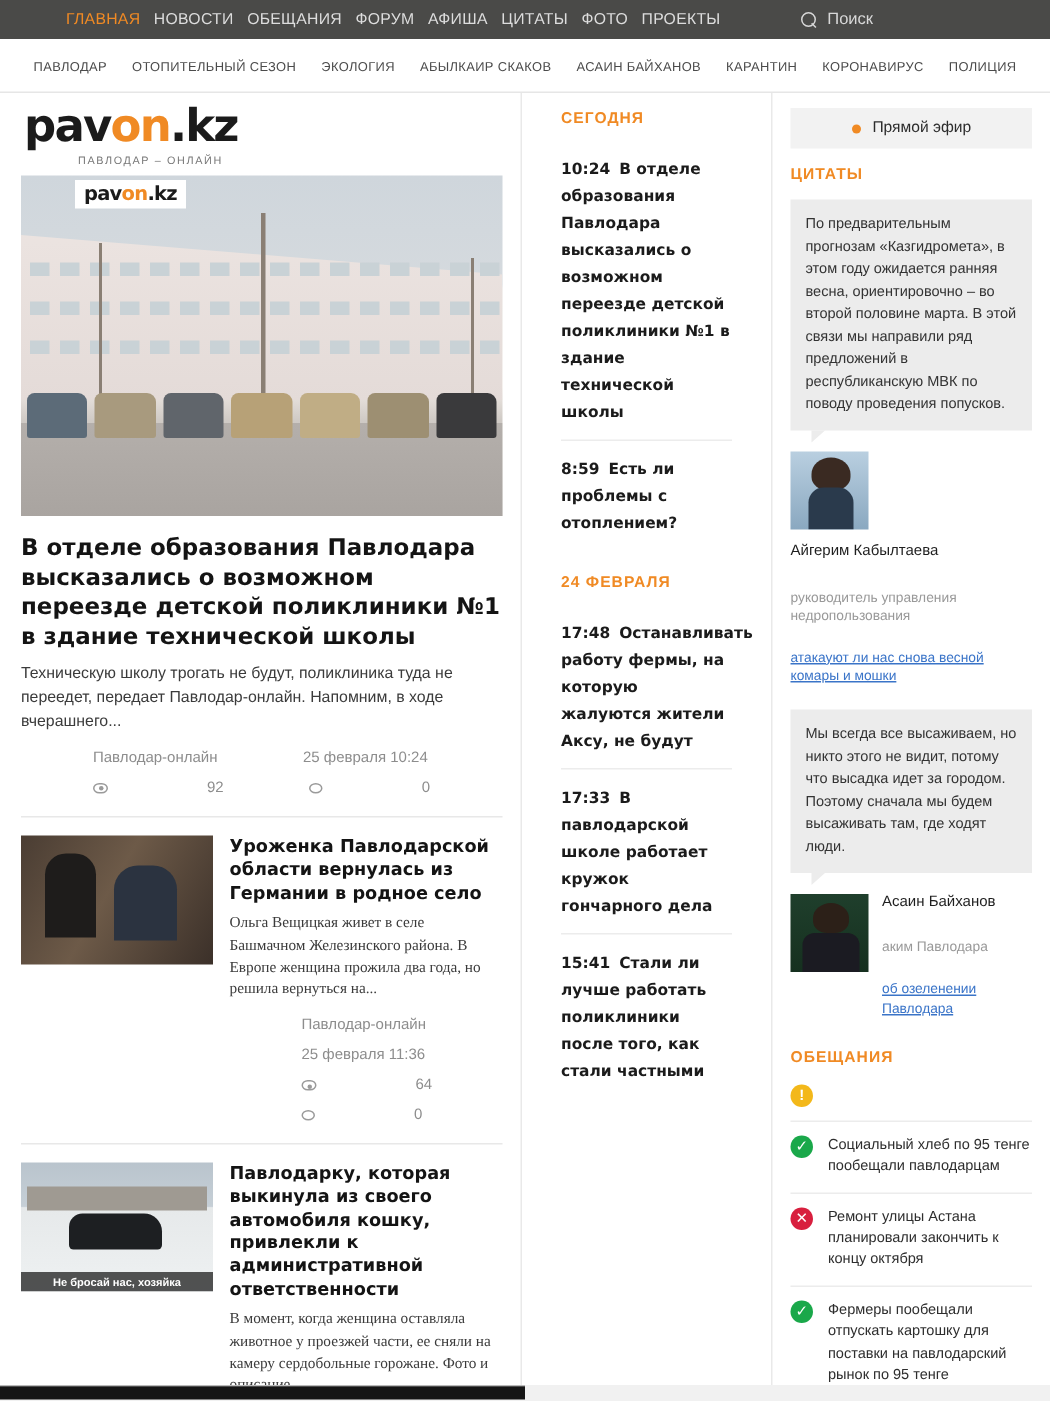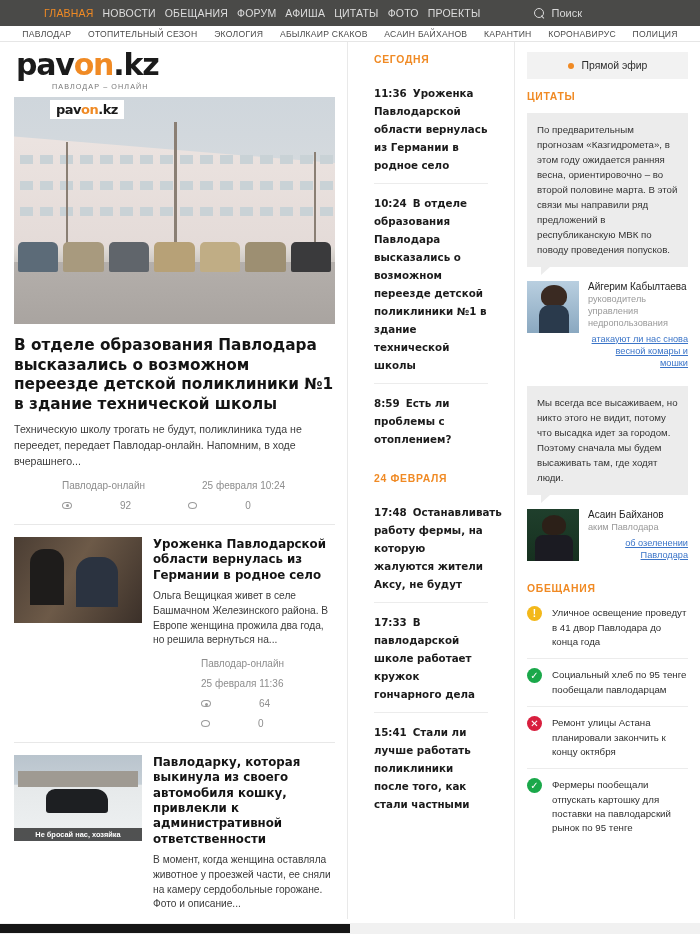--- a/index.html
+++ b/index.html
@@ -40,21 +40,21 @@
     width:8px; height:8px; border:1.3px solid #d8d8d8; border-radius:50%;
   }
   .mag::after {
     content:''; position:absolute; left:7px; top:7px;
     width:4px; height:1.3px; background:#d8d8d8; transform: rotate(45deg);
     transform-origin: left center;
   }
 
   
   .subbar {
-    height: 16px;
+    height: 36px;
     background: #ffffff;
     border-bottom: 1px solid #e6e6e6;
     display: flex;
     align-items: center;
     justify-content: space-around;
     padding: 0 14px;
   }
   .subbar a {
     color: #4b4b4b;
     font-size: 8.6px;
@@ -117,41 +117,41 @@
 
   
   .lead-title {
     font-family: "DejaVu Sans", sans-serif;
     font-size: 15.3px; font-weight: 700; line-height: 1.28;
     color: #141414; margin: 12px 0 8px;
   }
   .lead-excerpt { font-size: 10.6px; line-height: 1.5; color: #3b3b3b; }
   .meta { display:flex; align-items:center; gap:9px; margin-top:10px; flex-wrap: wrap; }
   .meta span { font-size: 10px; color: #8d8d8d; padding-left: 48px; }
-  .meta .ic { display:inline-flex; align-items:center; gap:0; }
+  .meta .ic { display:inline-flex; align-items:center; gap:18px; }
   .eye {
     width:10px;height:7px;border:1px solid #9a9a9a;border-radius:50% 50% 50% 50%/ 60% 60% 60% 60%;
     display:inline-block;position:relative;
   }
   .eye::after{content:'';position:absolute;left:3px;top:1.5px;width:3px;height:3px;border-radius:50%;background:#9a9a9a;}
   .bub {
     width:9px;height:7px;border:1px solid #9a9a9a;border-radius:50%;display:inline-block;
   }
 
   hr.sep { border:0; border-top:1px solid #e8e8e8; margin: 13px 0 0; }
 
   
   .card { display:flex; gap:11px; padding: 12px 0 0; }
   .card .thumb { width: 128px; height: 86px; flex:0 0 auto; position: relative; overflow:hidden; }
   .card .body { flex:1; min-width:0; }
   .card .t {
     font-family: "DejaVu Sans", sans-serif;
     font-size: 11.8px; font-weight: 700; line-height: 1.3; color:#141414;
   }
-  .card .x { font-size: 10.2px; line-height:1.45; color:#3b3b3b; margin-top:6px; }
+  .card .x { font-size: 10.2px; line-height:1.45; color:#3b3b3b; margin-top:6px;font-family:Liberation Serif, serif; }
   .cap {
     position:absolute;left:0;right:0;bottom:0;background:rgba(20,20,20,.72);
     color:#fff;font-size:7.4px;text-align:center;padding:2px 0;font-weight:700;
   }
 
   
   .th-shop { background: linear-gradient(120deg,#4a3d33,#6d5a48 45%,#3b3029); }
   .th-shop::before{content:'';position:absolute;left:16px;top:12px;width:34px;height:56px;background:#1e1c1b;border-radius:14px 14px 0 0;}
   .th-shop::after{content:'';position:absolute;left:62px;top:20px;width:42px;height:50px;background:#2b3340;border-radius:16px 16px 0 0;}
   .th-car { background: linear-gradient(#b9c4cd 0%,#c6cfd6 34%,#e6e9ea 35%,#eef1f2 100%); }
@@ -193,22 +193,22 @@
   }
   .person { display:flex; gap:9px; margin-top: 14px; }
   .person .ph { width:52px;height:52px;flex:0 0 auto;overflow:hidden;position:relative; }
   .ph-a { background: linear-gradient(#b9cfe0,#8aa8c0); }
   .ph-a::before{content:'';position:absolute;left:14px;top:4px;width:26px;height:22px;border-radius:50% 50% 42% 42%;background:#3a2a22;}
   .ph-a::after{content:'';position:absolute;left:12px;top:24px;width:30px;height:28px;border-radius:10px 10px 0 0;background:#2a3a4c;}
   .ph-b { background: linear-gradient(#1f3f2c,#16301f); }
   .ph-b::before{content:'';position:absolute;left:15px;top:6px;width:24px;height:20px;border-radius:50% 50% 40% 40%;background:#2c2018;}
   .ph-b::after{content:'';position:absolute;left:8px;top:26px;width:38px;height:26px;border-radius:8px 8px 0 0;background:#1b1b22;}
   .person .nm { font-size:10px; color:#1f1f1f; line-height:1.25; }
-  .person .rl { font-size:9.2px; color:#999; line-height:1.3; margin-top:0; }
-  .person .lk { font-size:9.2px; color:#3a74c8; text-decoration:underline; line-height:1.35; display:block; margin-top:3px;text-align:right; }
+  .person .rl { font-size:9.2px; color:#999; line-height:1.3; margin-top:18px; }
+  .person .lk { font-size:9.2px; color:#3a74c8; text-decoration:underline; line-height:1.35; display:block; margin-top:15px; }
   .prom-head { color:#f08a24; font-size:10.4px; font-weight:700; letter-spacing:.7px; margin: 22px 0 10px; }
   .prom { display:flex; gap:10px; padding: 9px 0 9px; border-top:1px solid #ececec; }
   .prom:first-of-type { border-top:0; padding-top:2px; }
   .prom .bdg { width:15px;height:15px;border-radius:50%;flex:0 0 auto;color:#fff;font-size:10px;line-height:15px;text-align:center;font-weight:700;}
   .bdg-warn { background:#f3b81a; }
   .bdg-ok { background:#1aa84a; }
   .bdg-no { background:#d81f3e; }
   .prom .pt { font-size:9.7px; line-height:1.48; color:#2e2e2e; }
   .hscroll { position:fixed; left:0; bottom:0; width:700px; height:11px; background:#f1f1f1; }
   .hscroll .thumb2 { position:absolute; left:0; top:1px; height:9px; width:350px; background:#161616; }
@@ -385,42 +385,41 @@
         </div>
         <hr class="sep">
         <div class="card"></div>
       </div>
 
   </div>
 
   <div class="col-mid">
     <div class="feed-head">СЕГОДНЯ</div>
     <div id="feed-today">
-        <div class="feed-item"><span class="tm">11:36</span><span class="tx">Уроженка Павлодарской области вернулась из Германии в родное село</span></div>
         <div class="feed-item"><span class="tm">10:24</span><span class="tx">В отделе образования Павлодара высказались о возможном переезде детской поликлиники №1 в здание технической школы</span></div>
         <div class="feed-item"><span class="tm">8:59</span><span class="tx">Есть ли проблемы с отоплением?</span></div>
       </div>
     <div class="feed-head second">24 ФЕВРАЛЯ</div>
     <div id="feed-yesterday">
         <div class="feed-item"><span class="tm">17:48</span><span class="tx">Останавливать работу фермы, на которую жалуются жители Аксу, не будут</span></div>
         <div class="feed-item"><span class="tm">17:33</span><span class="tx">В павлодарской школе работает кружок гончарного дела</span></div>
         <div class="feed-item"><span class="tm">15:41</span><span class="tx">Стали ли лучше работать поликлиники после того, как стали частными</span></div>
       </div>
   </div>
 
   <div class="col-right">
     <div class="live">
       <span class="dot"></span>
       <span class="lbl">Прямой эфир</span>
     </div>
 
     <div class="rt-head">ЦИТАТЫ</div>
     <div id="quotes">
         <div class="bubble">По предварительным прогнозам «Казгидромета», в этом году ожидается ранняя весна, ориентировочно – во второй половине марта. В этой связи мы направили ряд предложений в республиканскую МВК по поводу проведения попусков.</div>
-        <div class="person" style="margin-bottom: 16px;">
+        <div class="person" style="margin-bottom: 16px; flex-direction: column;">
           <div class="ph ph-a"></div>
           <div>
             <div class="nm">Айгерим Кабылтаева</div>
             <div class="rl">руководитель управления недропользования</div>
             <a class="lk" href="#">атакауют ли нас снова весной комары и мошки</a>
           </div>
         </div>
         <div class="bubble">Мы всегда все высаживаем, но никто этого не видит, потому что высадка идет за городом. Поэтому сначала мы будем высаживать там, где ходят люди.</div>
         <div class="person">
           <div class="ph ph-b"></div>
@@ -429,21 +428,20 @@
             <div class="rl">аким Павлодара</div>
             <a class="lk" href="#">об озеленении Павлодара</a>
           </div>
         </div>
       </div>
 
     <div class="prom-head">ОБЕЩАНИЯ</div>
     <div id="promises">
         <div class="prom">
           <span class="bdg bdg-warn">!</span>
-          <span class="pt">Уличное освещение проведут в 41 двор Павлодара до конца года</span>
         </div>
         <div class="prom">
           <span class="bdg bdg-ok">✓</span>
           <span class="pt">Социальный хлеб по 95 тенге пообещали павлодарцам</span>
         </div>
         <div class="prom">
           <span class="bdg bdg-no">✕</span>
           <span class="pt">Ремонт улицы Астана планировали закончить к концу октября</span>
         </div>
         <div class="prom">

